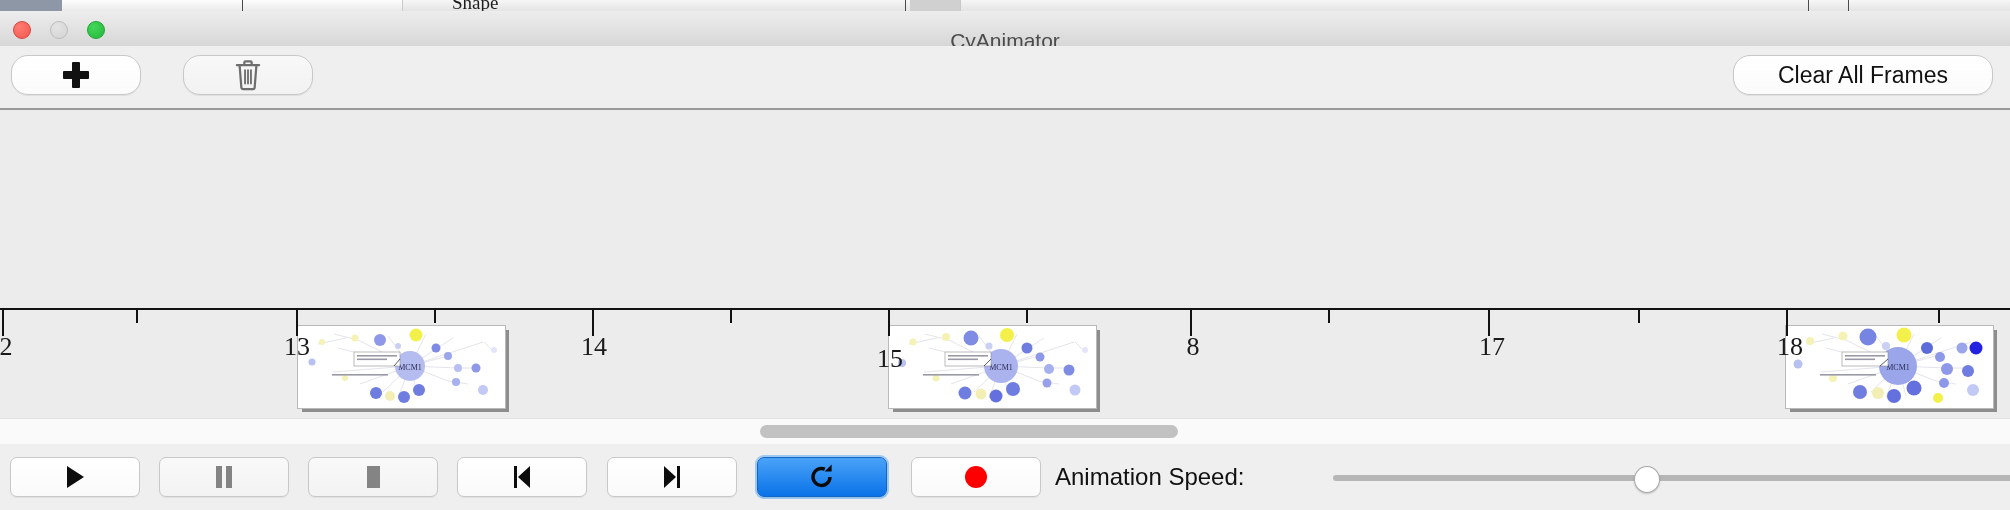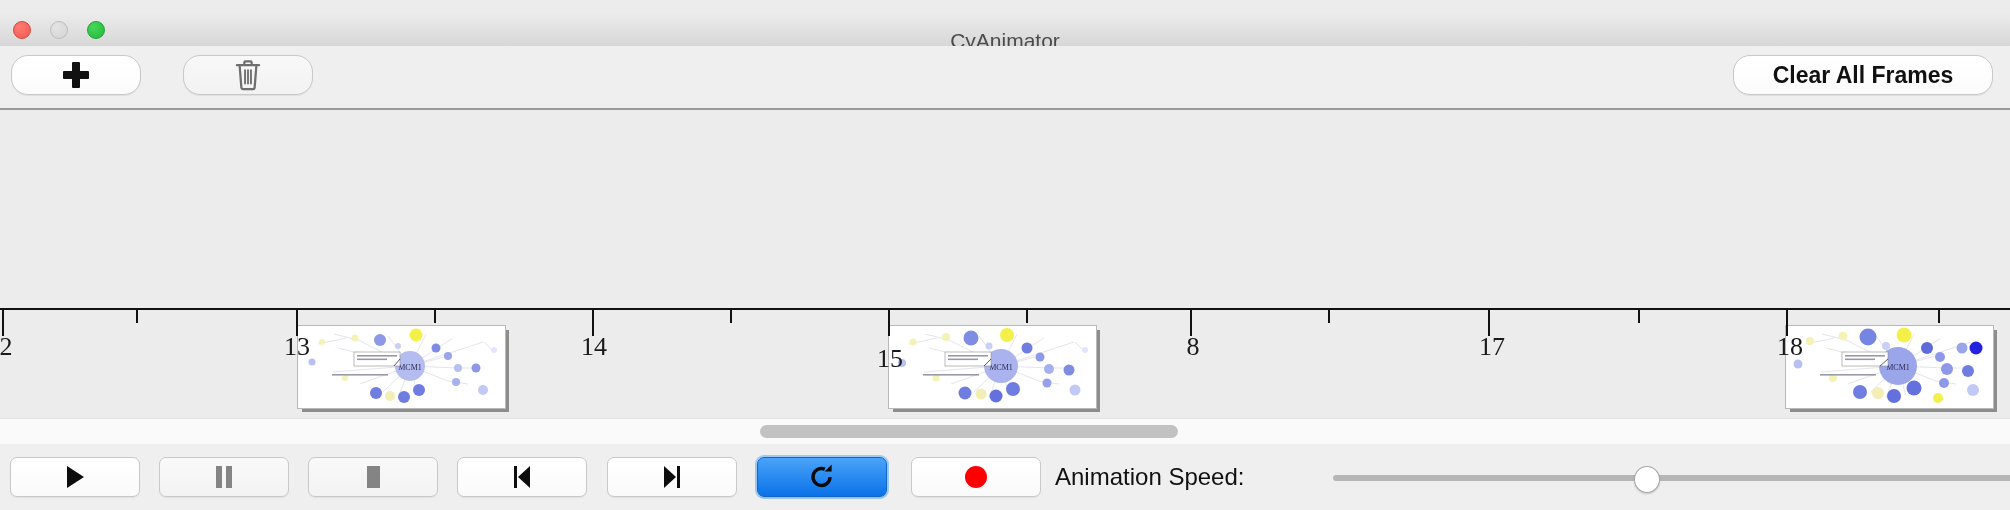--- a/index.html
+++ b/index.html
@@ -31,21 +31,21 @@
   .dot.grey{background:radial-gradient(circle at 35% 30%,#e4e4e4,#d3d3d3);border:1px solid #bdbdbd;}
   .dot.green{background:radial-gradient(circle at 35% 30%,#45d75a,#22b83c);border:1px solid #1da332;}
   .wtitle{position:absolute;left:0;top:12px;width:2010px;height:35px;line-height:35px;
     text-align:center;font-size:21px;color:#4b4b4b;}
 
   
   .toolbar{position:absolute;left:0;top:46px;width:2010px;height:62px;
     background:#efefef;border-bottom:2px solid #9a9a9a;}
   .btn{position:absolute;box-sizing:border-box;border:1px solid #c8c8c8;border-radius:17px;
     background:linear-gradient(#ffffff,#fbfbfb);display:flex;align-items:center;justify-content:center;
-    box-shadow:0 1px 1px rgba(0,0,0,.07);cursor:pointer;font-weight:bold;}
+    box-shadow:0 1px 1px rgba(0,0,0,.07);cursor:pointer;}
   .btn.flat{background:linear-gradient(#f8f8f8,#f2f2f2);}
   .add-btn{left:11px;top:55px;width:130px;height:40px;}
   .del-btn{left:183px;top:55px;width:130px;height:40px;}
   .clear-btn{left:1733px;top:55px;width:260px;height:40px;font-size:23px;color:#111;}
   .plus{position:relative;width:26px;height:26px;}
   .plus:before,.plus:after{content:"";position:absolute;background:#111;border-radius:1px;}
   .plus:before{left:9px;top:0;width:8px;height:26px;}
   .plus:after{left:0;top:9px;width:26px;height:8px;}
 
   
@@ -90,20 +90,34 @@
   .slider{position:absolute;left:1333px;top:475px;width:1000px;height:6px;}
   .slider .track{position:absolute;left:0;top:0;width:333px;height:6px;border-radius:3px;background:#b6b6b6;}
   .sthumb{position:absolute;left:1634px;top:466px;width:24px;height:25px;border-radius:50%;
     background:#ffffff;border:1px solid #a9a9a9;box-shadow:0 1px 2px rgba(0,0,0,.18);cursor:pointer;}
 </style>
 </head>
 <body>
 
 <div id="app">
 
+  <div class="bg-strip">
+    <div class="dark"></div>
+    <div class="seg" style="left:62px;width:120px;"></div>
+    <div class="seg" style="left:182px;width:60px;"></div>
+    <div class="seg" style="left:242px;width:60px;"></div>
+    <div class="tick" style="left:242px;"></div>
+    <div class="tick" style="left:302px;"></div>
+    <div class="seg" style="left:302px;width:100px;"></div>
+    <div class="txt" style="left:452px;">Shape</div>
+    <div class="tick" style="left:905px;"></div>
+    <div class="seg" style="left:910px;width:50px;background:#d0d0d0;"></div>
+    <div class="tick" style="left:1808px;"></div>
+    <div class="tick" style="left:1848px;"></div>
+  </div>
 
   <div class="titlebar">
     <div class="traffic">
       <div class="dot red"></div>
       <div class="dot grey"></div>
       <div class="dot green"></div>
     </div>
     <div class="wtitle">CyAnimator</div>
   </div>
 

